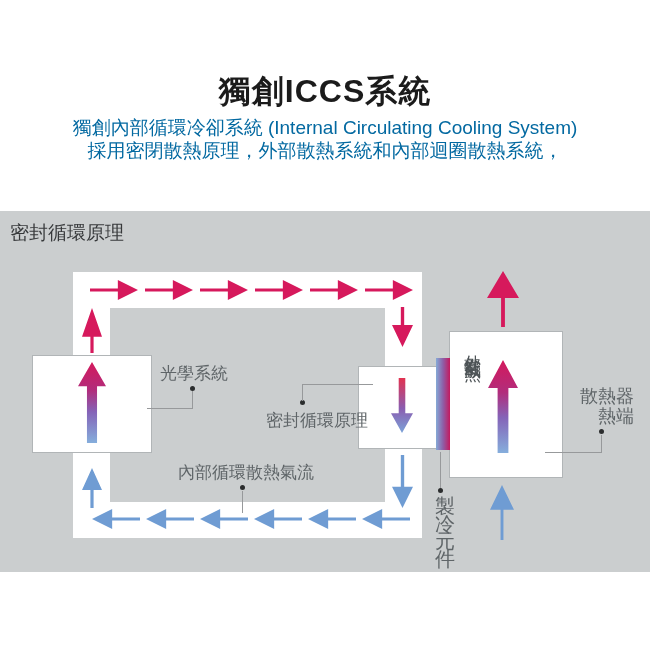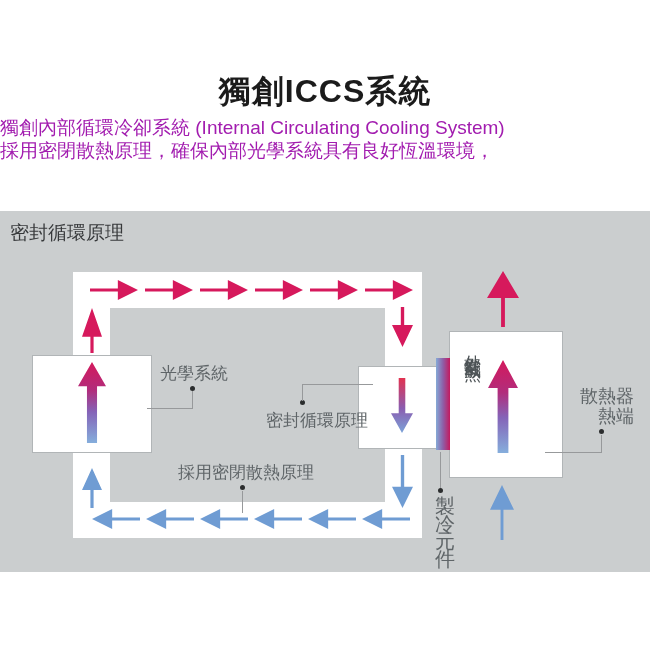--- a/index.html
+++ b/index.html
@@ -9,22 +9,22 @@
     -webkit-font-smoothing:antialiased;overflow:hidden;
   }
   .abs{position:absolute;}
 
   
   .page-title{
     left:0;top:70px;width:650px;text-align:center;
     font-size:32px;font-weight:700;color:#1b1b1b;letter-spacing:1px;
   }
   .desc{
-    left:0;top:117px;width:650px;text-align:left;
-    font-size:19px;line-height:22.5px;color:#a21caf;font-weight:500;
+    left:0;top:117px;width:650px;text-align:center;
+    font-size:19px;line-height:22.5px;color:#0369a1;font-weight:500;
   }
 
   
   .panel{left:0;top:211px;width:650px;height:361px;background:#cbcecf;}
   .panel-title{left:10px;top:220px;font-size:19px;color:#37393b;font-weight:500;}
 
   
   .pipe-outer{left:73px;top:272px;width:349px;height:266px;background:#ffffff;}
   .pipe-inner{left:110px;top:308px;width:275px;height:194px;background:#cbcecf;}
 
@@ -86,21 +86,21 @@
   .dot{position:absolute;width:5px;height:5px;border-radius:50%;background:#2b2d2e;}
 </style>
 </head>
 <body>
 
 <div>
 
   <div class="abs page-title">獨創ICCS系統</div>
   <div class="abs desc">
     <div>獨創內部循環冷卻系統 (Internal Circulating Cooling System)</div>
-    <div>採用密閉散熱原理，確保內部光學系統具有良好恆溫環境，</div>
+    <div>採用密閉散熱原理，外部散熱系統和內部迴圈散熱系統，</div>
   </div>
 
   <div class="abs panel"></div>
   <div class="abs panel-title">密封循環原理</div>
 
   <div class="abs pipe-outer"></div>
   <div class="abs pipe-inner"></div>
 
   <div class="arr arr-right hot" style="left:90px;top:280px;"></div>
   <div class="arr arr-right hot" style="left:145px;top:280px;"></div>
@@ -138,21 +138,21 @@
   <div class="lbl lbl-optical">光學系統</div>
   <div class="dot" style="left:190px;top:386px;"></div>
   <div class="leader" style="left:192px;top:391px;width:1px;height:17px;"></div>
   <div class="leader" style="left:147px;top:408px;width:46px;height:1px;"></div>
 
   <div class="lbl lbl-cold">密封循環原理</div>
   <div class="dot" style="left:300px;top:400px;"></div>
   <div class="leader" style="left:302px;top:385px;width:1px;height:16px;"></div>
   <div class="leader" style="left:302px;top:384px;width:71px;height:1px;"></div>
 
-  <div class="lbl lbl-airflow">採用密閉散熱原理</div>
+  <div class="lbl lbl-airflow">內部循環散熱氣流</div>
   <div class="dot" style="left:240px;top:485px;"></div>
   <div class="leader" style="left:242px;top:491px;width:1px;height:22px;"></div>
 
   <div class="lbl lbl-peltier">製冷
 元件</div>
   <div class="dot" style="left:438px;top:488px;"></div>
   <div class="leader" style="left:440px;top:452px;width:1px;height:36px;"></div>
 
   <div class="lbl lbl-hotend">散熱器
 熱端</div>

